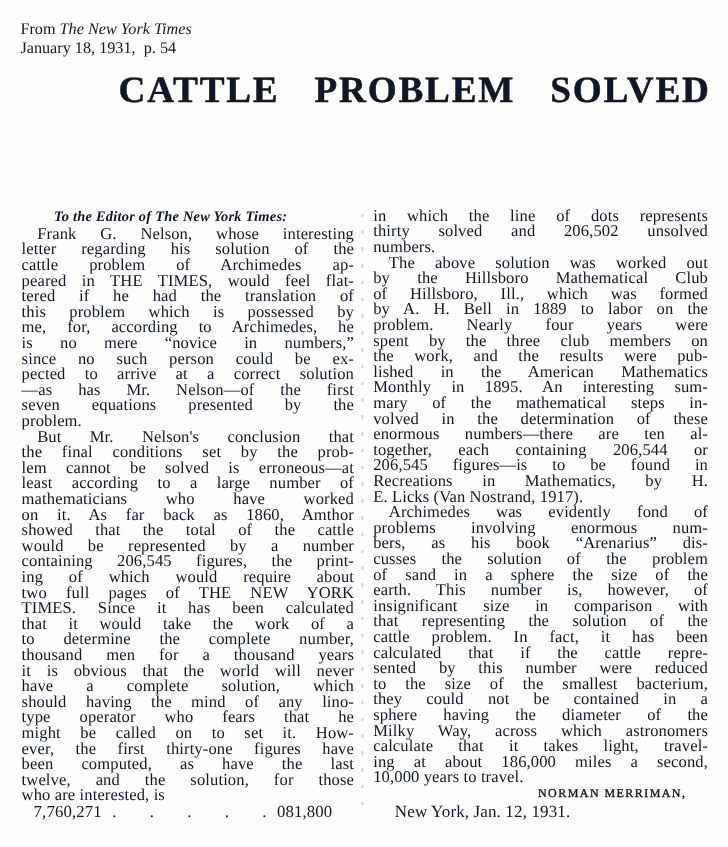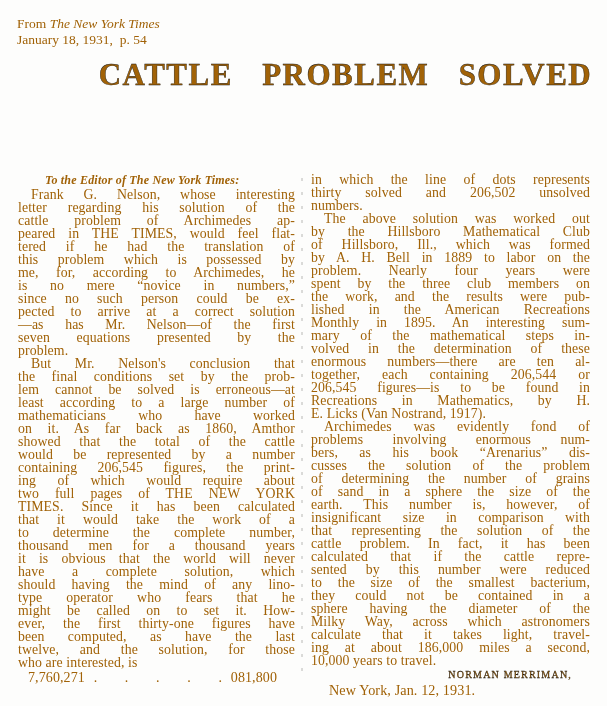--- a/index.html
+++ b/index.html
@@ -1,20 +1,20 @@
 <!DOCTYPE html>
 <html><head>
 <meta charset="utf-8">
 <style>
   html,body { margin:0; padding:0; background:#ffffff; }
   .page {
     position:relative;
     width:607px; height:706px;
     background:#fdfdfc;
-    color:#a16207;
+    color:#0f172a;
     font-family:"Liberation Serif","DejaVu Serif",serif;
     overflow:hidden;
   }
   .source { position:absolute; left:17px; top:16px; font-size:13.5px; line-height:16px; }
   .source .ital { font-style:italic; }
   .source-line2 { white-space:pre; }
   .headline {
     position:absolute; top:57px; left:0; width:100%;
     margin:0; text-align:center;
     font-size:31px; font-weight:700;
@@ -136,36 +136,35 @@
           <div class="line pl">numbers.</div>
         </div>
         <div class="para">
           <div class="line ind">The above solution was worked out</div>
           <div class="line">by the Hillsboro Mathematical Club</div>
           <div class="line">of Hillsboro, Ill., which was formed</div>
           <div class="line">by A. H. Bell in 1889 to labor on the</div>
           <div class="line">problem. Nearly four years were</div>
           <div class="line">spent by the three club members on</div>
           <div class="line">the work, and the results were pub-</div>
-          <div class="line">lished in the American Recreations</div>
+          <div class="line">lished in the American Mathematics</div>
           <div class="line">Monthly in 1895. An interesting sum-</div>
           <div class="line">mary of the mathematical steps in-</div>
           <div class="line">volved in the determination of these</div>
           <div class="line">enormous numbers—there are ten al-</div>
           <div class="line">together, each containing 206,544 or</div>
           <div class="line">206,545 figures—is to be found in</div>
           <div class="line">Recreations in Mathematics, by H.</div>
           <div class="line pl">E. Licks (Van Nostrand, 1917).</div>
         </div>
         <div class="para">
           <div class="line ind">Archimedes was evidently fond of</div>
           <div class="line">problems involving enormous num-</div>
           <div class="line">bers, as his book “Arenarius” dis-</div>
           <div class="line">cusses the solution of the problem</div>
-          <div class="line">of determining the number of grains</div>
           <div class="line">of sand in a sphere the size of the</div>
           <div class="line">earth.  This number is, however, of</div>
           <div class="line">insignificant size in comparison with</div>
           <div class="line">that representing the solution of the</div>
           <div class="line">cattle problem. In fact, it has been</div>
           <div class="line">calculated that if the cattle repre-</div>
           <div class="line">sented by this number were reduced</div>
           <div class="line">to the size of the smallest bacterium,</div>
           <div class="line">they could not be contained in a</div>
           <div class="line">sphere having the diameter of the</div>

